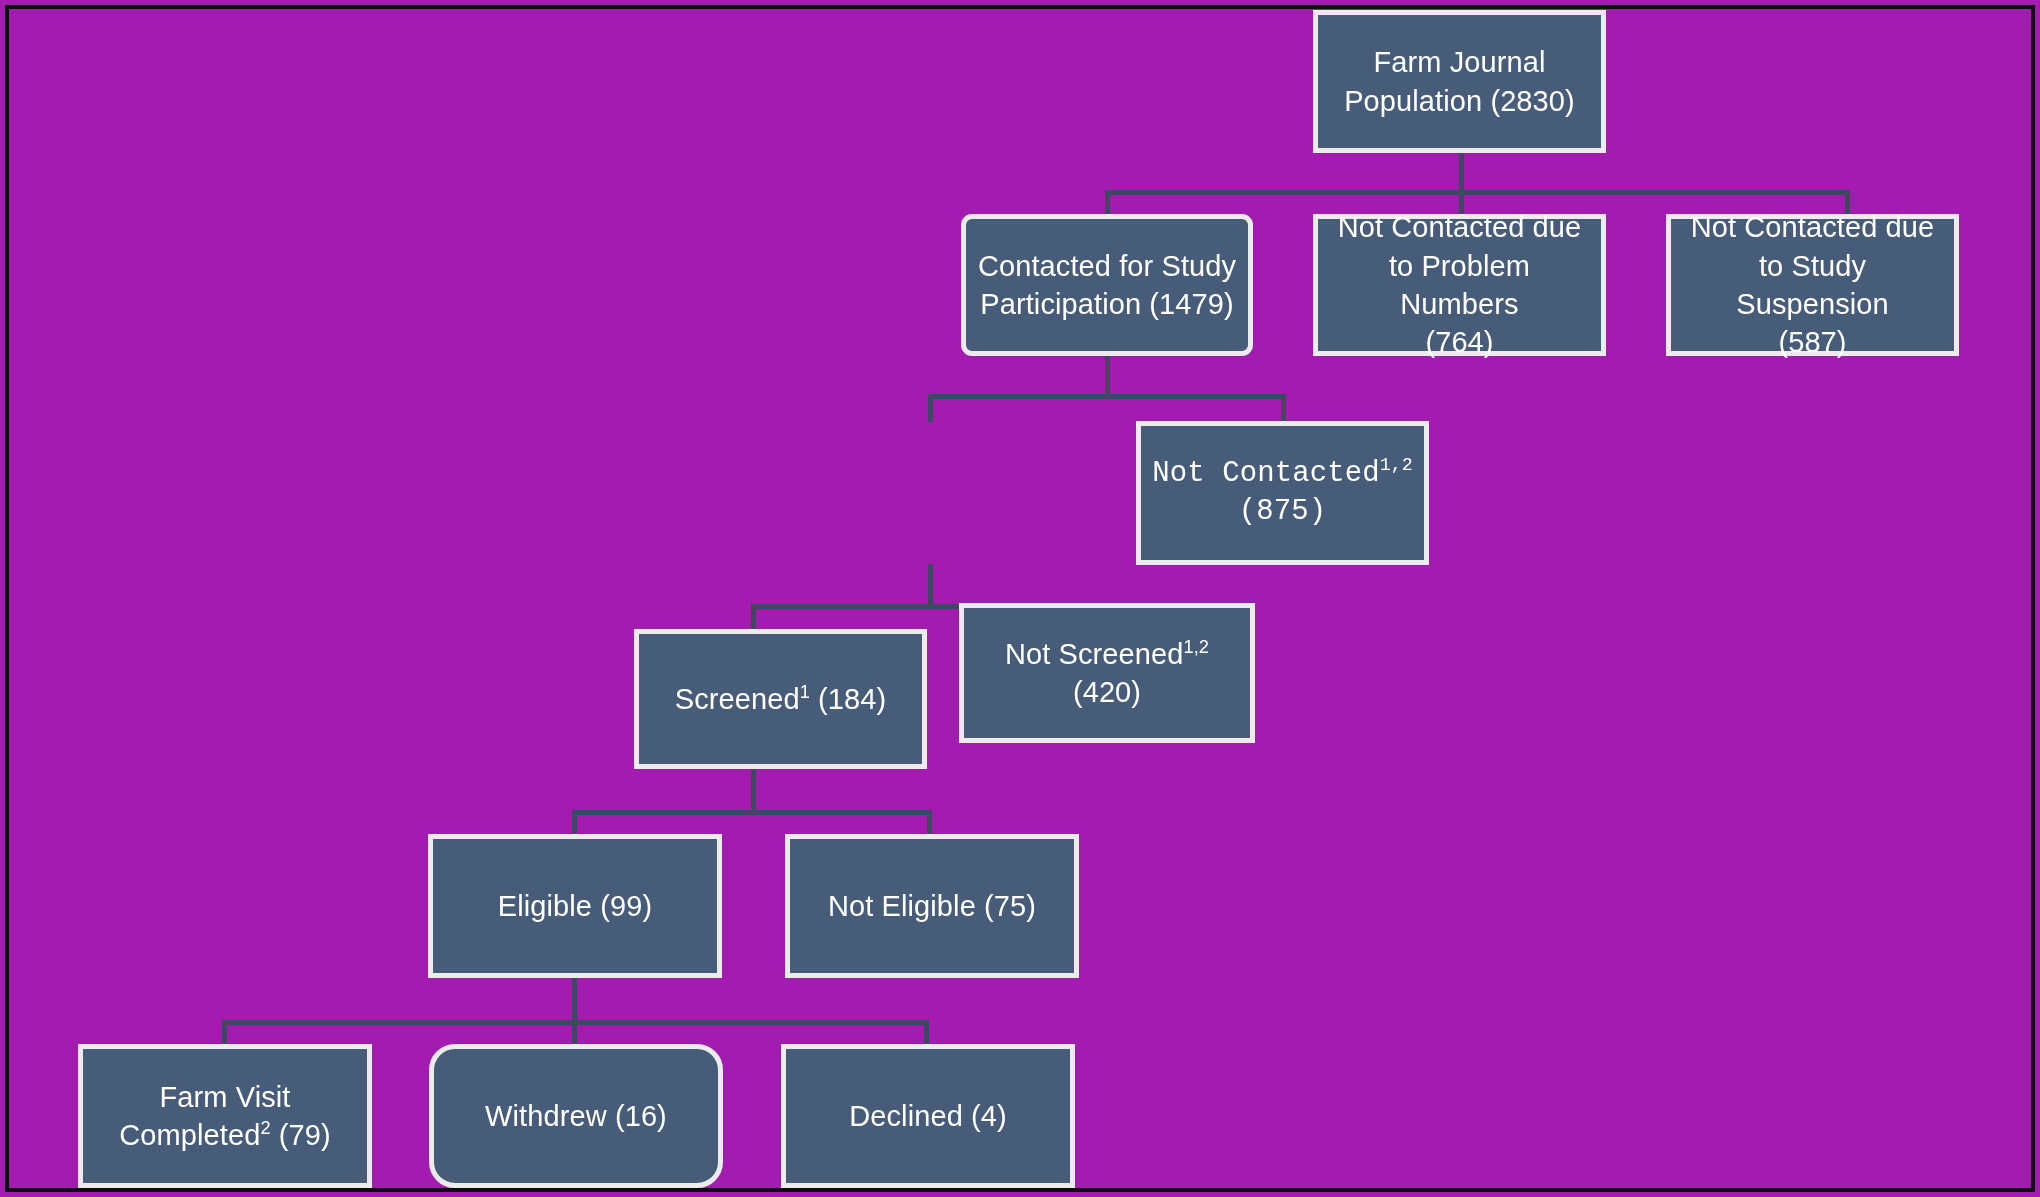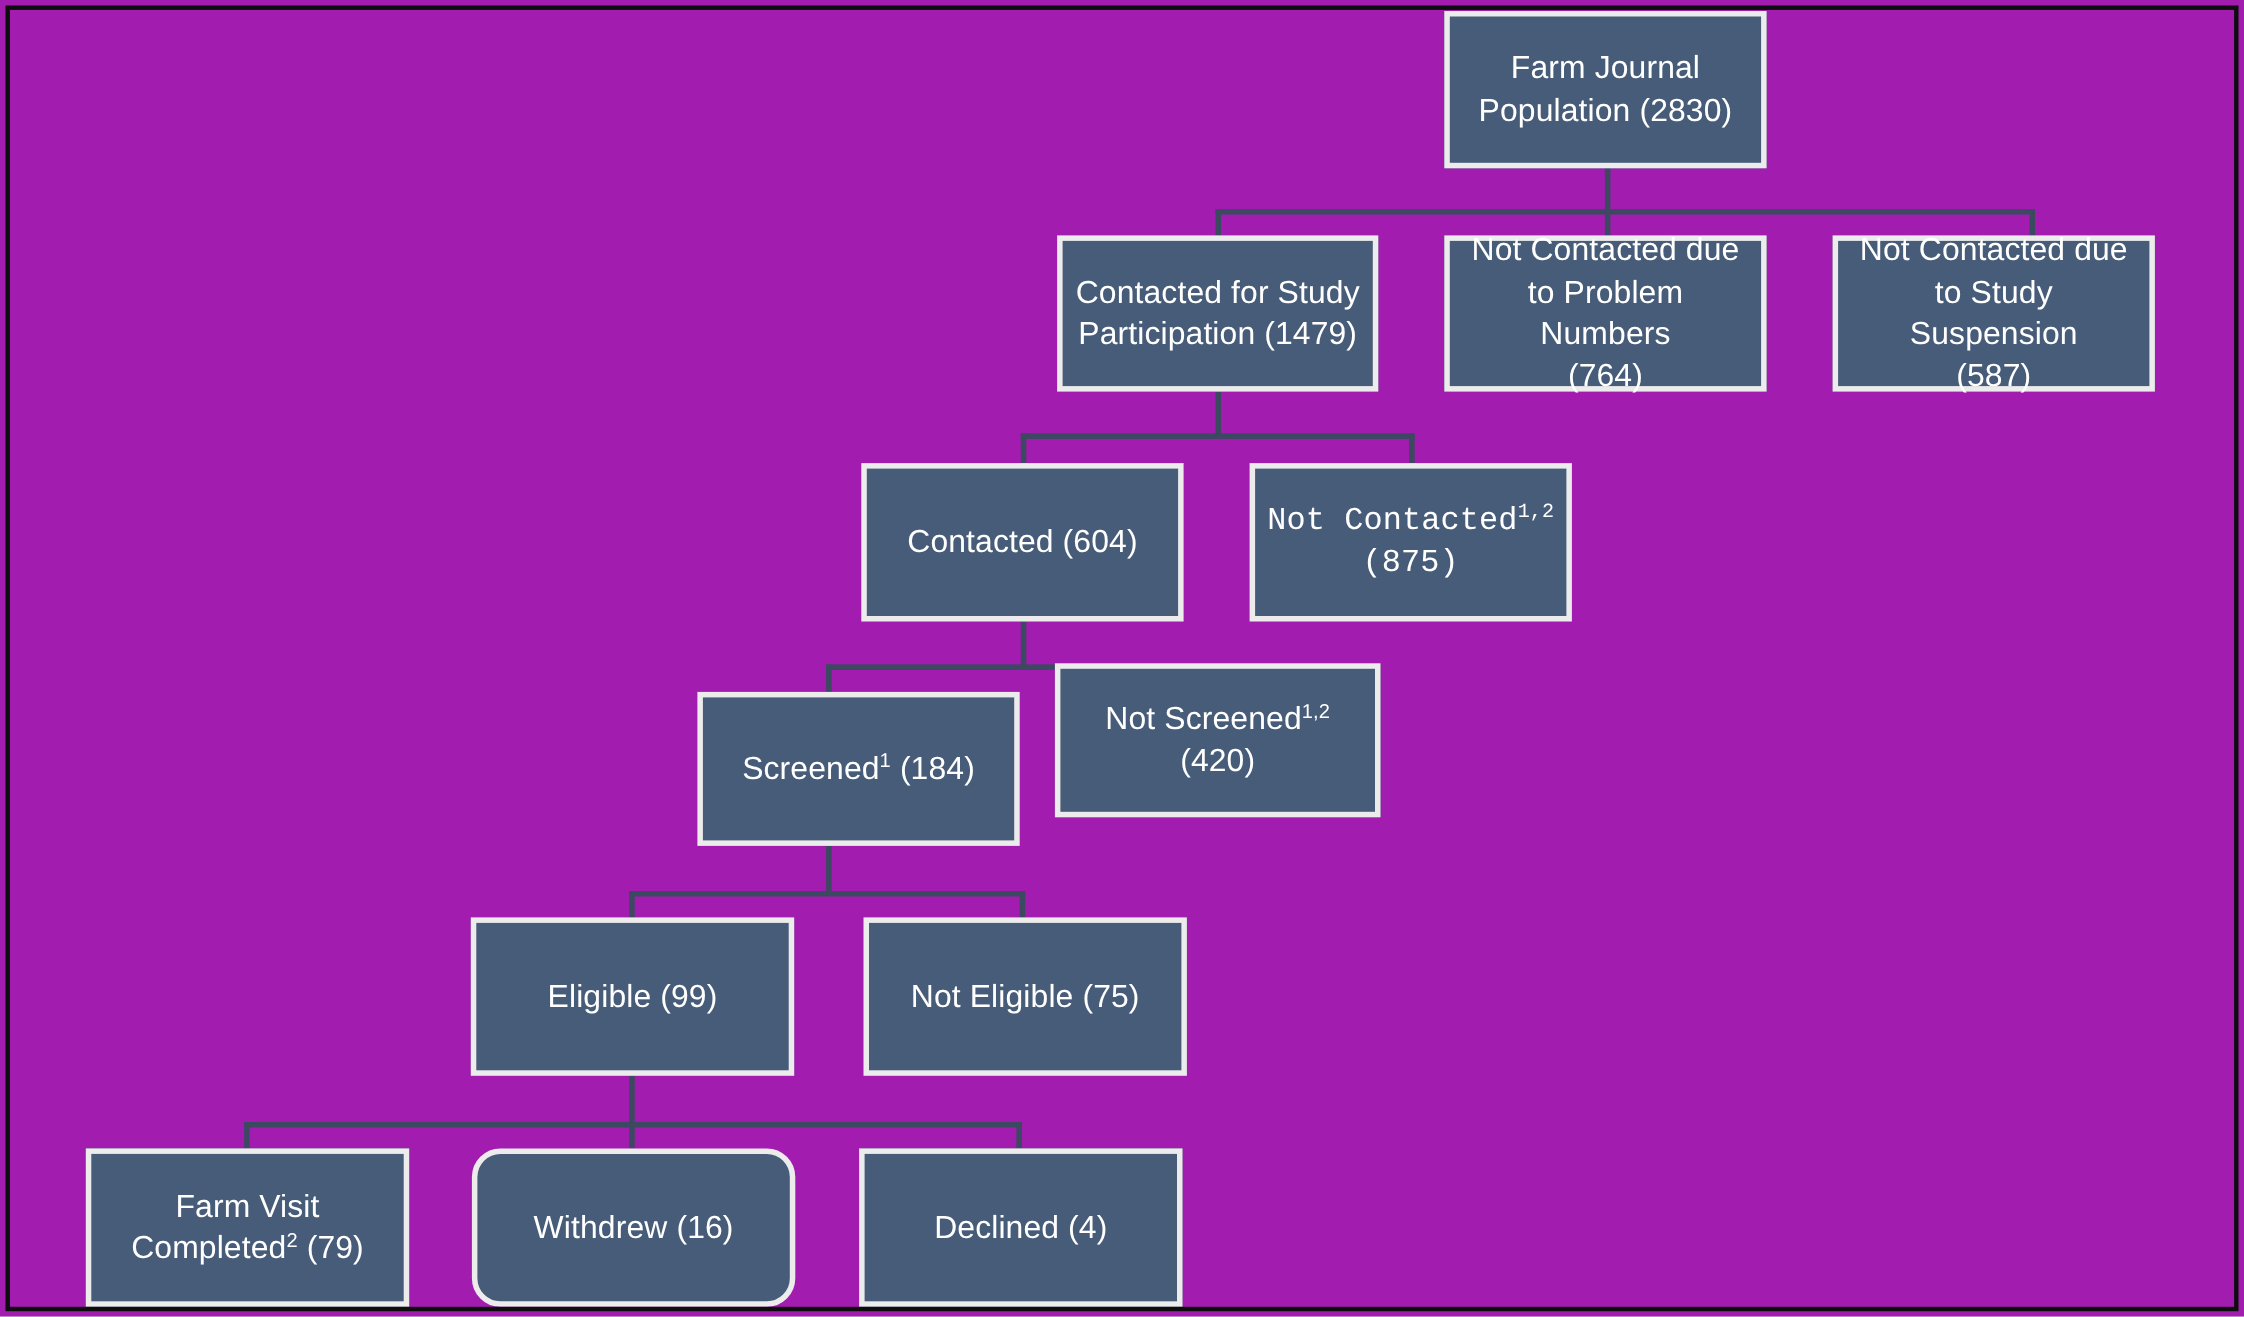--- a/index.html
+++ b/index.html
@@ -103,21 +103,21 @@
     <div class="conn v" style="left:572px; top:1020px; height:24px;"></div>
     <div class="conn v" style="left:924px; top:1020px; height:24px;"></div>
 
     <div class="node" style="left:1313px; top:10px; width:293px; height:143px;">
       <span class="txt">
         <span>Farm Journal</span><br>
         <span>Population (2830)</span>
       </span>
     </div>
 
-    <div class="node" style="left:961px; top:214px; width:292px; height:142px;">
+    <div class="node" style="left:961px; top:214px; width:292px; height:142px;border-radius:11px;">
       <span class="txt">
         <span>Contacted for Study</span><br>
         <span>Participation (1479)</span>
       </span>
     </div>
 
     <div class="node" style="left:1313px; top:214px; width:293px; height:142px;">
       <span class="txt">
         <span>Not Contacted due</span><br>
         <span>to Problem Numbers</span><br>
@@ -126,25 +126,20 @@
     </div>
 
     <div class="node" style="left:1666px; top:214px; width:293px; height:142px;">
       <span class="txt">
         <span>Not Contacted due</span><br>
         <span>to Study Suspension</span><br>
         <span>(587)</span>
       </span>
     </div>
 
-    <div class="node" style="left:783px; top:421px; width:293px; height:144px;">
-      <span class="txt">
-        <span>Contacted (604)</span>
-      </span>
-    </div>
 
     <div class="node" style="left:1136px; top:421px; width:293px; height:144px;font-family:Liberation Mono, monospace;">
       <span class="txt">
         <span>Not Contacted</span><sup>1,2</sup><br>
         <span>(875)</span>
       </span>
     </div>
 
     <div class="node" style="left:606px; top:629px; width:293px; height:140px;margin-left:28px;">
       <span class="txt">

